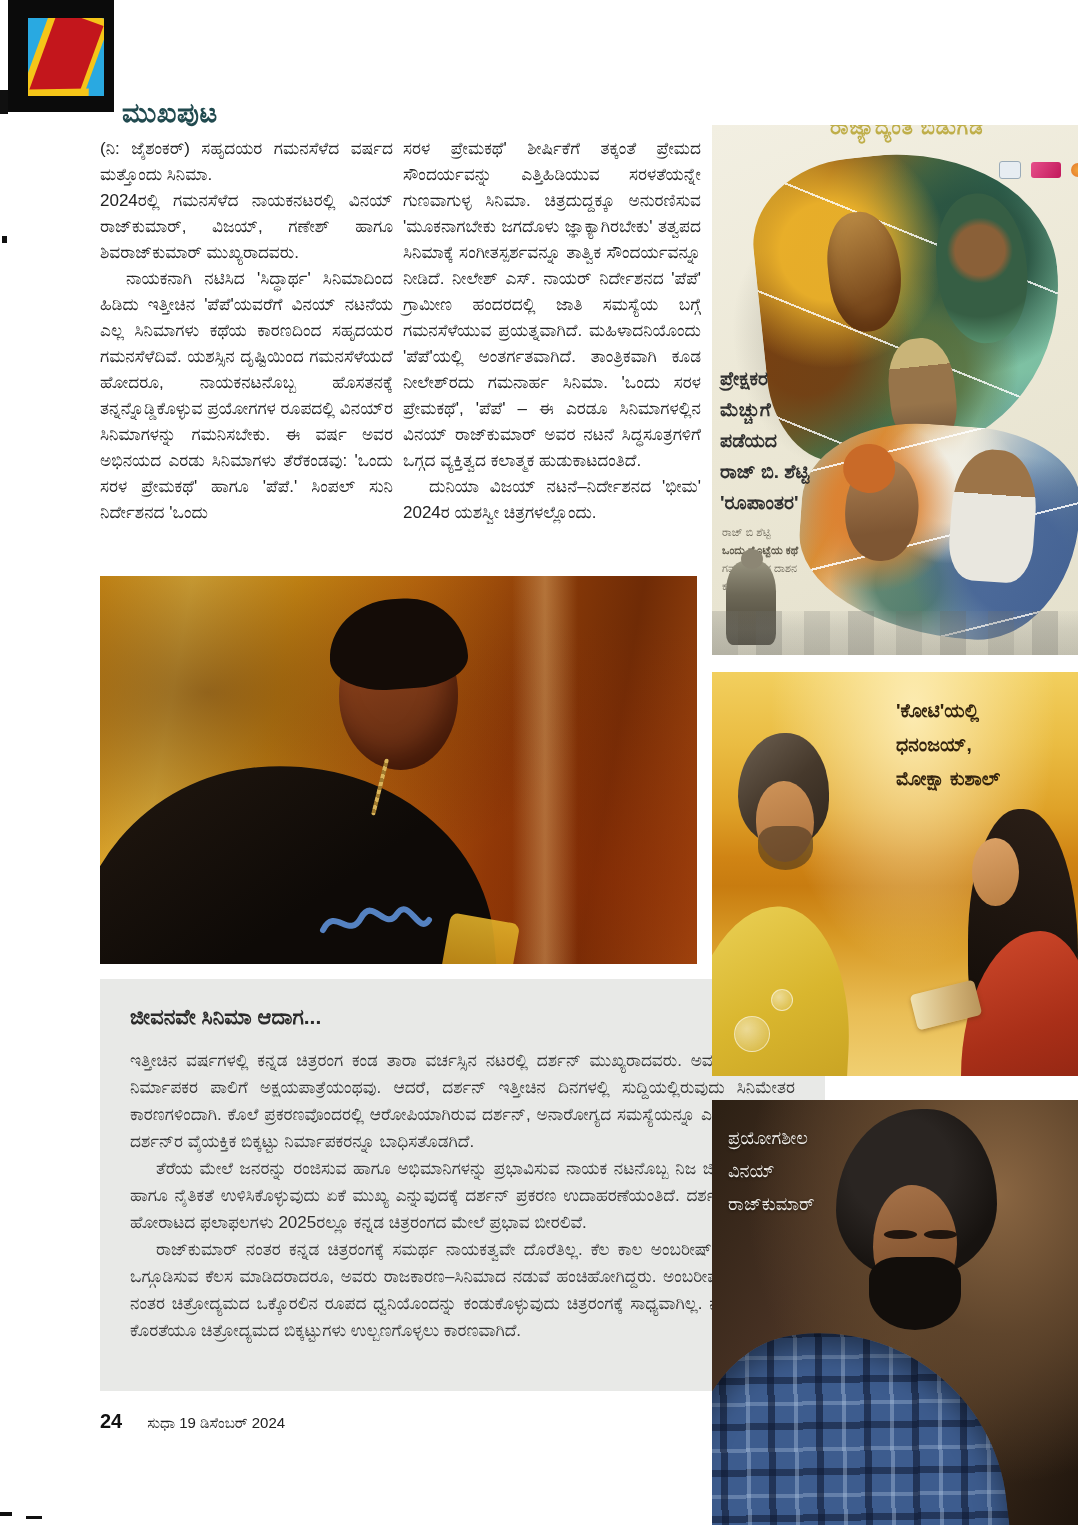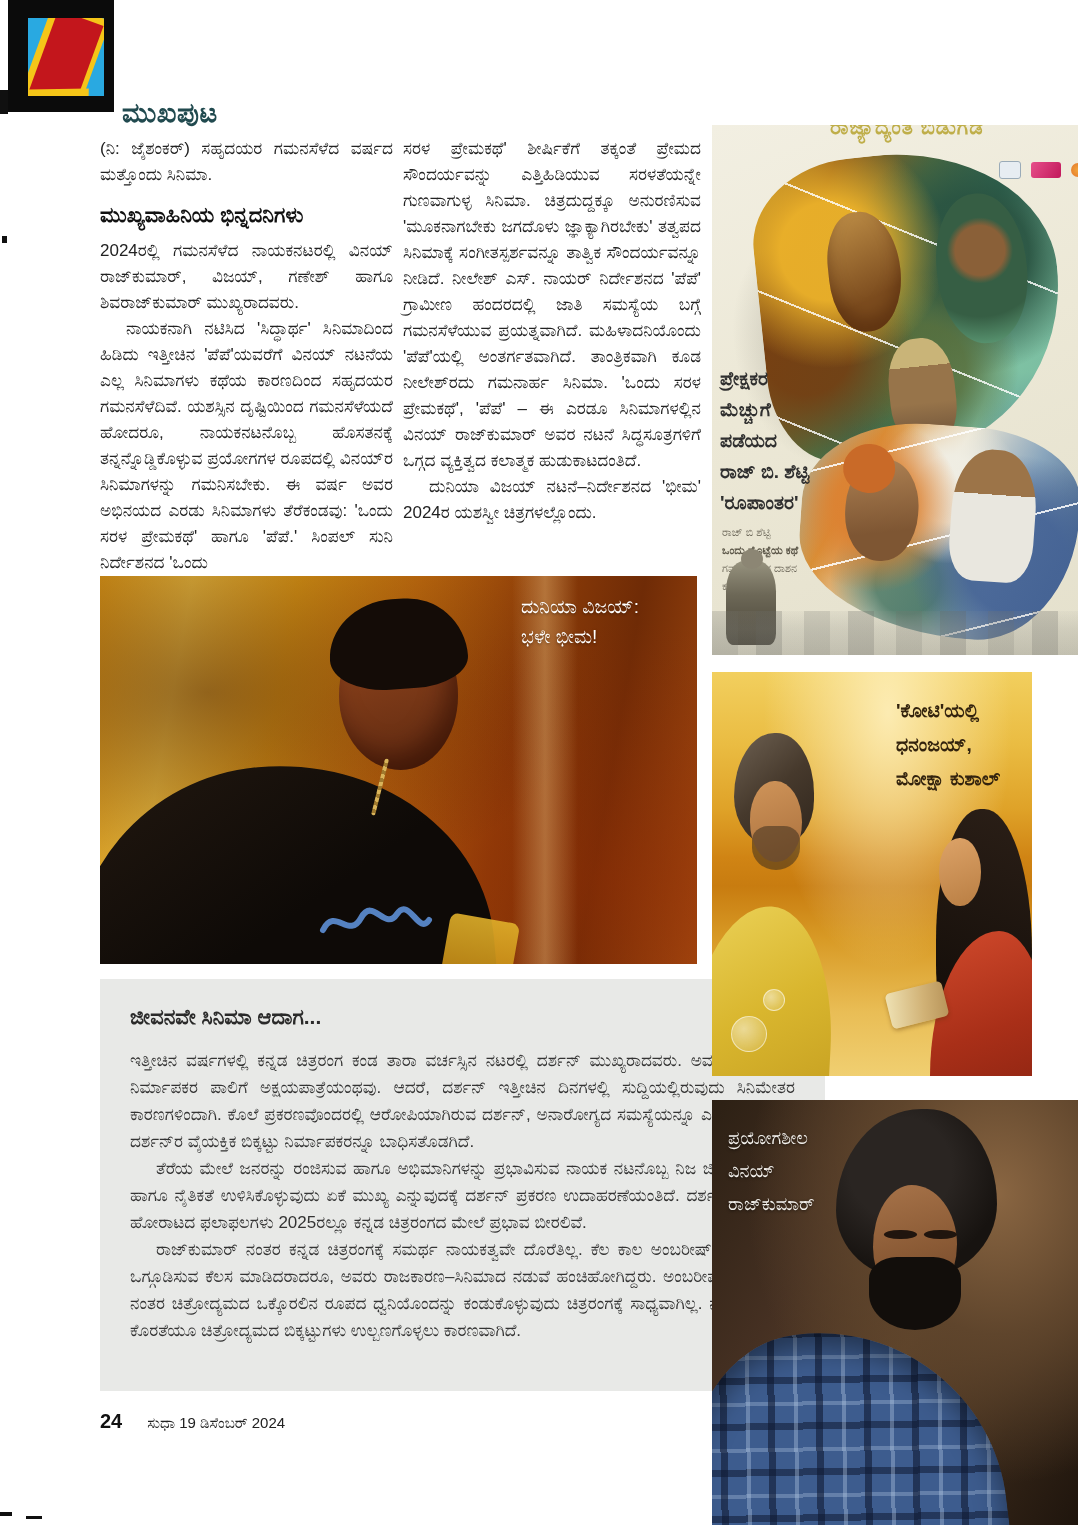--- a/index.html
+++ b/index.html
@@ -111,21 +111,21 @@
   .sage{position:absolute;left:14px;bottom:10px;width:50px;height:84px;
       background:linear-gradient(#97937f 0%,#6d6857 40%,#474236 100%);
       border-radius:36% 36% 14% 14%;}
   .sage::before{content:"";position:absolute;left:30%;top:-12px;width:22px;height:20px;
       background:#8c8674;border-radius:50%;}
   .skyline{position:absolute;left:0;right:0;bottom:0;height:44px;
       background:
         linear-gradient(180deg,transparent 0,rgba(140,140,132,.18) 40%,rgba(120,120,112,.28) 100%),
         repeating-linear-gradient(90deg,rgba(120,120,112,.25) 0 26px,rgba(150,150,142,.1) 26px 44px,rgba(110,110,104,.3) 44px 70px,rgba(160,160,150,.08) 70px 92px);}
   
-  .photo-koti{position:absolute;left:712px;top:672px;width:320px;height:404px;overflow:hidden;
+  .photo-koti{position:absolute;left:712px;top:672px;width:366px;height:404px;overflow:hidden;
       background:
         radial-gradient(ellipse at 55% 10%,rgba(255,242,195,.85),transparent 50%),
         linear-gradient(180deg,#f2cf5e 0%,#eabc42 18%,#dfa228 34%,#d08414 46%,#c87c10 53%,#d89a25 66%,#e9bd55 84%,#f0cf71 100%);}
   .km-hair{position:absolute;left:7%;top:15%;width:25%;height:28%;
       background:linear-gradient(140deg,#6e6152 0%,#46392c 50%,#2f251c 100%);
       border-radius:52% 48% 44% 50%/58% 55% 42% 45%;}
   .km-face{position:absolute;left:12%;top:27%;width:16%;height:20%;
       background:linear-gradient(160deg,#cf9459,#a96f3c);border-radius:48% 52% 50% 50%;}
   .km-beard{position:absolute;left:12.5%;top:38%;width:15%;height:11%;
       background:rgba(60,45,30,.55);border-radius:40% 40% 60% 60%;}
@@ -197,21 +197,20 @@
         <path d="M28 98 L88 82 L92 100 L30 108 Z" fill="#f5c518" transform="rotate(14 58 56)"></path>
       </g>
     </svg>
   </div>
   <div class="section-label">
     <span>ಮುಖಪುಟ</span>
   </div>
 
   <div class="col col-left">
     <p>(ನಿ: ಜೈಶಂಕರ್) ಸಹೃದಯರ ಗಮನಸೆಳೆದ ವರ್ಷದ ಮತ್ತೊಂದು ಸಿನಿಮಾ.</p>
-    <h2 class="subhead">ಮುಖ್ಯವಾಹಿನಿಯ ಭಿನ್ನದನಿಗಳು</h2>
     <p>2024ರಲ್ಲಿ ಗಮನಸೆಳೆದ ನಾಯಕನಟರಲ್ಲಿ ವಿನಯ್ ರಾಜ್‌ಕುಮಾರ್, ವಿಜಯ್, ಗಣೇಶ್ ಹಾಗೂ ಶಿವರಾಜ್‌ಕುಮಾರ್ ಮುಖ್ಯರಾದವರು.</p>
     <p class="indent">ನಾಯಕನಾಗಿ ನಟಿಸಿದ 'ಸಿದ್ಧಾರ್ಥ' ಸಿನಿಮಾದಿಂದ ಹಿಡಿದು ಇತ್ತೀಚಿನ 'ಪೆಪೆ'ಯವರೆಗೆ ವಿನಯ್ ನಟನೆಯ ಎಲ್ಲ ಸಿನಿಮಾಗಳು ಕಥೆಯ ಕಾರಣದಿಂದ ಸಹೃದಯರ ಗಮನಸೆಳೆದಿವೆ. ಯಶಸ್ಸಿನ ದೃಷ್ಟಿಯಿಂದ ಗಮನಸೆಳೆಯದೆ ಹೋದರೂ, ನಾಯಕನಟನೊಬ್ಬ ಹೊಸತನಕ್ಕೆ ತನ್ನನ್ನೊಡ್ಡಿಕೊಳ್ಳುವ ಪ್ರಯೋಗಗಳ ರೂಪದಲ್ಲಿ ವಿನಯ್‌ರ ಸಿನಿಮಾಗಳನ್ನು ಗಮನಿಸಬೇಕು. ಈ ವರ್ಷ ಅವರ ಅಭಿನಯದ ಎರಡು ಸಿನಿಮಾಗಳು ತೆರೆಕಂಡವು: 'ಒಂದು ಸರಳ ಪ್ರೇಮಕಥೆ' ಹಾಗೂ 'ಪೆಪೆ.' ಸಿಂಪಲ್ ಸುನಿ ನಿರ್ದೇಶನದ 'ಒಂದು</p>
   </div>
   <div class="col col-right">
     <p>ಸರಳ ಪ್ರೇಮಕಥೆ' ಶೀರ್ಷಿಕೆಗೆ ತಕ್ಕಂತೆ ಪ್ರೇಮದ ಸೌಂದರ್ಯವನ್ನು ಎತ್ತಿಹಿಡಿಯುವ ಸರಳತೆಯನ್ನೇ ಗುಣವಾಗುಳ್ಳ ಸಿನಿಮಾ. ಚಿತ್ರದುದ್ದಕ್ಕೂ ಅನುರಣಿಸುವ 'ಮೂಕನಾಗಬೇಕು ಜಗದೊಳು ಜ್ಞಾಕ್ಯಾಗಿರಬೇಕು' ತತ್ವಪದ ಸಿನಿಮಾಕ್ಕೆ ಸಂಗೀತಸ್ಪರ್ಶವನ್ನೂ ತಾತ್ವಿಕ ಸೌಂದರ್ಯವನ್ನೂ ನೀಡಿದೆ. ನೀಲೇಶ್ ಎಸ್. ನಾಯರ್ ನಿರ್ದೇಶನದ 'ಪೆಪೆ' ಗ್ರಾಮೀಣ ಹಂದರದಲ್ಲಿ ಜಾತಿ ಸಮಸ್ಯೆಯ ಬಗ್ಗೆ ಗಮನಸೆಳೆಯುವ ಪ್ರಯತ್ನವಾಗಿದೆ. ಮಹಿಳಾದನಿಯೊಂದು 'ಪೆಪೆ'ಯಲ್ಲಿ ಅಂತರ್ಗತವಾಗಿದೆ. ತಾಂತ್ರಿಕವಾಗಿ ಕೂಡ ನೀಲೇಶ್‌ರದು ಗಮನಾರ್ಹ ಸಿನಿಮಾ. 'ಒಂದು ಸರಳ ಪ್ರೇಮಕಥೆ', 'ಪೆಪೆ' – ಈ ಎರಡೂ ಸಿನಿಮಾಗಳಲ್ಲಿನ ವಿನಯ್ ರಾಜ್‌ಕುಮಾರ್ ಅವರ ನಟನೆ ಸಿದ್ಧಸೂತ್ರಗಳಿಗೆ ಒಗ್ಗದ ವ್ಯಕ್ತಿತ್ವದ ಕಲಾತ್ಮಕ ಹುಡುಕಾಟದಂತಿದೆ.</p>
     <p class="indent">ದುನಿಯಾ ವಿಜಯ್ ನಟನೆ–ನಿರ್ದೇಶನದ 'ಭೀಮ' 2024ರ ಯಶಸ್ವೀ ಚಿತ್ರಗಳಲ್ಲೊಂದು.</p>
   </div>
 
   <figure class="photo-main">
     <div class="dv-band"></div>
@@ -219,24 +218,20 @@
     <div class="dv-head">
       <div class="dv-hair"></div>
     </div>
     <div class="dv-chain"></div>
     <div class="dv-script">
       <svg width="120" height="52" viewBox="0 0 120 52">
         <path d="M8 34 C20 10, 34 44, 46 22 S70 36, 82 18 S104 40, 114 24" fill="none" stroke="#5d8fd6" stroke-width="6" stroke-linecap="round" opacity=".9"></path>
       </svg>
     </div>
     <div class="dv-patch"></div>
-    <figcaption>
-      <span class="cap-line">ದುನಿಯಾ ವಿಜಯ್:</span>
-      <span class="cap-line">ಭಳೇ ಭೀಮ!</span>
-    </figcaption>
   </figure>
 
   <div class="feature-box">
     <h3>ಜೀವನವೇ ಸಿನಿಮಾ ಆದಾಗ...</h3>
     <p>ಇತ್ತೀಚಿನ ವರ್ಷಗಳಲ್ಲಿ ಕನ್ನಡ ಚಿತ್ರರಂಗ ಕಂಡ ತಾರಾ ವರ್ಚಸ್ಸಿನ ನಟರಲ್ಲಿ ದರ್ಶನ್ ಮುಖ್ಯರಾದವರು. ಅವರ ಸಿನಿಮಾಗಳು ನಿರ್ಮಾಪಕರ ಪಾಲಿಗೆ ಅಕ್ಷಯಪಾತ್ರೆಯಂಥವು. ಆದರೆ, ದರ್ಶನ್ ಇತ್ತೀಚಿನ ದಿನಗಳಲ್ಲಿ ಸುದ್ದಿಯಲ್ಲಿರುವುದು ಸಿನಿಮೇತರ ಕಾರಣಗಳಿಂದಾಗಿ. ಕೊಲೆ ಪ್ರಕರಣವೊಂದರಲ್ಲಿ ಆರೋಪಿಯಾಗಿರುವ ದರ್ಶನ್, ಅನಾರೋಗ್ಯದ ಸಮಸ್ಯೆಯನ್ನೂ ಎದುರಿಸುತ್ತಿದ್ದಾರೆ. ದರ್ಶನ್‌ರ ವೈಯಕ್ತಿಕ ಬಿಕ್ಕಟ್ಟು ನಿರ್ಮಾಪಕರನ್ನೂ ಬಾಧಿಸತೊಡಗಿದೆ.</p>
     <p class="indent">ತೆರೆಯ ಮೇಲೆ ಜನರನ್ನು ರಂಜಿಸುವ ಹಾಗೂ ಅಭಿಮಾನಿಗಳನ್ನು ಪ್ರಭಾವಿಸುವ ನಾಯಕ ನಟನೊಬ್ಬ ನಿಜ ಜೀವನದಲ್ಲಿ ಶಿಸ್ತು ಹಾಗೂ ನೈತಿಕತೆ ಉಳಿಸಿಕೊಳ್ಳುವುದು ಏಕೆ ಮುಖ್ಯ ಎನ್ನುವುದಕ್ಕೆ ದರ್ಶನ್ ಪ್ರಕರಣ ಉದಾಹರಣೆಯಂತಿದೆ. ದರ್ಶನ್‌ರ ಕಾನೂನು ಹೋರಾಟದ ಫಲಾಫಲಗಳು 2025ರಲ್ಲೂ ಕನ್ನಡ ಚಿತ್ರರಂಗದ ಮೇಲೆ ಪ್ರಭಾವ ಬೀರಲಿವೆ.</p>
     <p class="indent">ರಾಜ್‌ಕುಮಾರ್ ನಂತರ ಕನ್ನಡ ಚಿತ್ರರಂಗಕ್ಕೆ ಸಮರ್ಥ ನಾಯಕತ್ವವೇ ದೊರೆತಿಲ್ಲ. ಕೆಲ ಕಾಲ ಅಂಬರೀಷ್ ಚಿತ್ರರಂಗವನ್ನು ಒಗ್ಗೂಡಿಸುವ ಕೆಲಸ ಮಾಡಿದರಾದರೂ, ಅವರು ರಾಜಕಾರಣ–ಸಿನಿಮಾದ ನಡುವೆ ಹಂಚಿಹೋಗಿದ್ದರು. ಅಂಬರೀಷ್ ನಿರ್ಗಮನದ ನಂತರ ಚಿತ್ರೋದ್ಯಮದ ಒಕ್ಕೊರಲಿನ ರೂಪದ ಧ್ವನಿಯೊಂದನ್ನು ಕಂಡುಕೊಳ್ಳುವುದು ಚಿತ್ರರಂಗಕ್ಕೆ ಸಾಧ್ಯವಾಗಿಲ್ಲ. ನಾಯಕತ್ವದ ಈ ಕೊರತೆಯೂ ಚಿತ್ರೋದ್ಯಮದ ಬಿಕ್ಕಟ್ಟುಗಳು ಉಲ್ಬಣಗೊಳ್ಳಲು ಕಾರಣವಾಗಿದೆ.</p>
   </div>
 
   <div class="footer">

